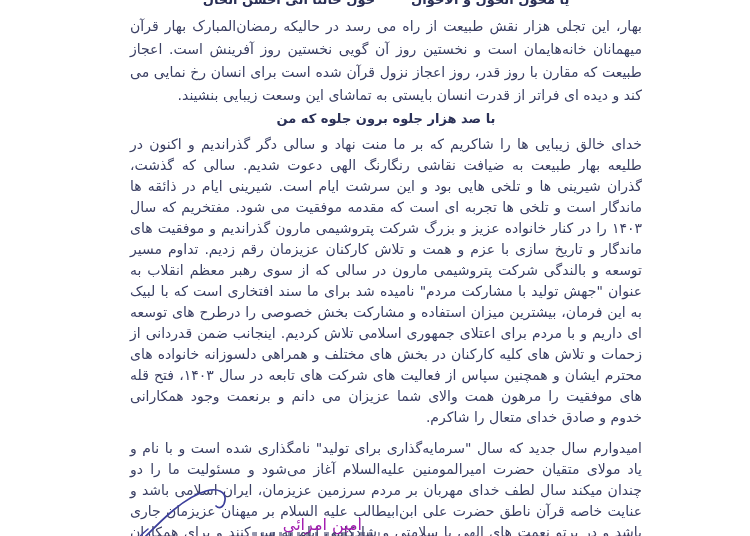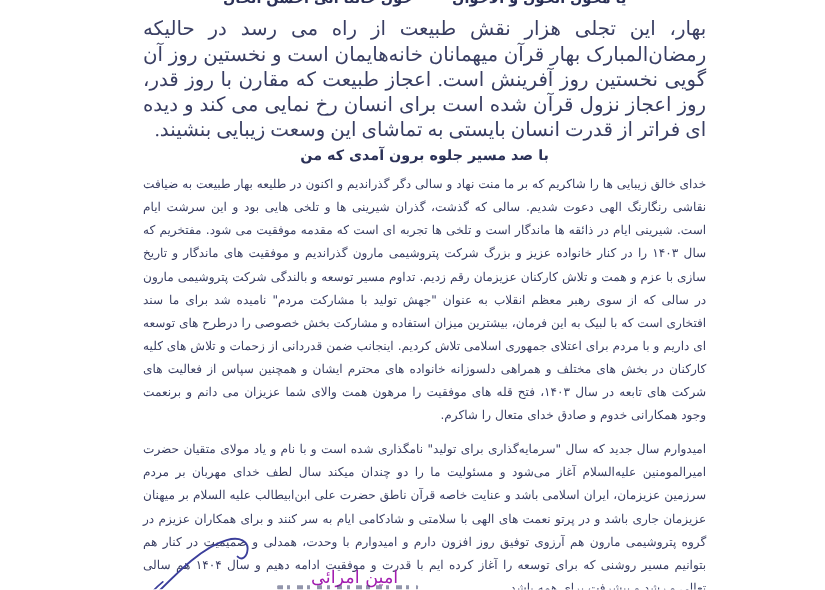--- a/index.html
+++ b/index.html
@@ -32,27 +32,26 @@
     white-space: nowrap;
   }
   .couplet-prayer { gap: 36px; margin: 0 0 7px 0; }
   .couplet-verse  { gap: 44px; margin: 3px 0 7px 0; }
   .para {
     text-align: justify;
     text-align-last: right;
     margin: 0;
   }
   .para-intro {
-    font-size: 18px;
+    font-size: 14px;
     line-height: 23px;
     margin-bottom: 1px;
-    font-family: Liberation Serif, serif;
   }
   .para-body {
-    font-size: 11px;
+    font-size: 14px;
     line-height: 21px;
     margin-bottom: 10px;
   }
   .signature-area { position: absolute; inset: 0; pointer-events: none; }
   .sig-svg { position: absolute; left: 128px; top: 484px; }
   .sig-name {
     position: absolute;
     left: 270px; top: 515px;
     width: 92px;
     text-align: right;
@@ -80,21 +79,21 @@
   <div class="content">
 
     <div class="centered-couplet couplet-prayer">
       <span>یا محول الحول و الاحوال</span>
       <span>حول حالنا الی احسن الحال</span>
     </div>
 
     <p class="para para-intro">بهار، این تجلی هزار نقش طبیعت از راه می رسد در حالیکه رمضان‌المبارک بهار قرآن میهمانان خانه‌هایمان است و نخستین روز آن گویی نخستین روز آفرینش است. اعجاز طبیعت که مقارن با روز قدر، روز اعجاز نزول قرآن شده است برای انسان رخ نمایی می کند و دیده ای فراتر از قدرت انسان بایستی به تماشای این وسعت زیبایی بنشیند.</p>
 
     <div class="centered-couplet couplet-verse">
-      <span>با صد مسیر جلوه برون آمدی که من</span>
+      <span>با صد هزار جلوه برون جلوه که من</span>
     </div>
 
     <p class="para para-body">خدای خالق زیبایی ها را شاکریم که بر ما منت نهاد و سالی دگر گذراندیم و اکنون در طلیعه بهار طبیعت به ضیافت نقاشی رنگارنگ الهی دعوت شدیم. سالی که گذشت، گذران شیرینی ها و تلخی هایی بود و این سرشت ایام است. شیرینی ایام در ذائقه ها ماندگار است و تلخی ها تجربه ای است که مقدمه موفقیت می شود. مفتخریم که سال ۱۴۰۳ را در کنار خانواده عزیز و بزرگ شرکت پتروشیمی مارون گذراندیم و موفقیت های ماندگار و تاریخ سازی با عزم و همت و تلاش کارکنان عزیزمان رقم زدیم. تداوم مسیر توسعه و بالندگی شرکت پتروشیمی مارون در سالی که از سوی رهبر معظم انقلاب به عنوان "جهش تولید با مشارکت مردم" نامیده شد برای ما سند افتخاری است که با لبیک به این فرمان، بیشترین میزان استفاده و مشارکت بخش خصوصی را درطرح های توسعه ای داریم و با مردم برای اعتلای جمهوری اسلامی تلاش کردیم. اینجانب ضمن قدردانی از زحمات و تلاش های کلیه کارکنان در بخش های مختلف و همراهی دلسوزانه خانواده های محترم ایشان و همچنین سپاس از فعالیت های شرکت های تابعه در سال ۱۴۰۳، فتح قله های موفقیت را مرهون همت والای شما عزیزان می دانم و برنعمت وجود همکارانی خدوم و صادق خدای متعال را شاکرم.</p>
 
     <p class="para para-body">امیدوارم سال جدید که سال "سرمایه‌گذاری برای تولید" نامگذاری شده است و با نام و یاد مولای متقیان حضرت امیرالمومنین علیه‌السلام آغاز می‌شود و مسئولیت ما را دو چندان میکند سال لطف خدای مهربان بر مردم سرزمین عزیزمان، ایران اسلامی باشد و عنایت خاصه قرآن ناطق حضرت علی ابن‌ابیطالب علیه السلام بر میهنان عزیزمان جاری باشد و در پرتو نعمت های الهی با سلامتی و شادکامی ایام به سر کنند و برای همکاران عزیزم در گروه پتروشیمی مارون هم آرزوی توفیق روز افزون دارم و امیدوارم با وحدت، همدلی و صمیمیت در کنار هم بتوانیم مسیر روشنی که برای توسعه را آغاز کرده ایم با قدرت و موفقیت ادامه دهیم و سال ۱۴۰۴ هم سالی تعالی و رشد و پیشرفت برای همه باشد.</p>
 
   </div>
 
   <div class="signature-area">
     <svg class="sig-svg" width="132" height="52" viewBox="0 0 132 52">

